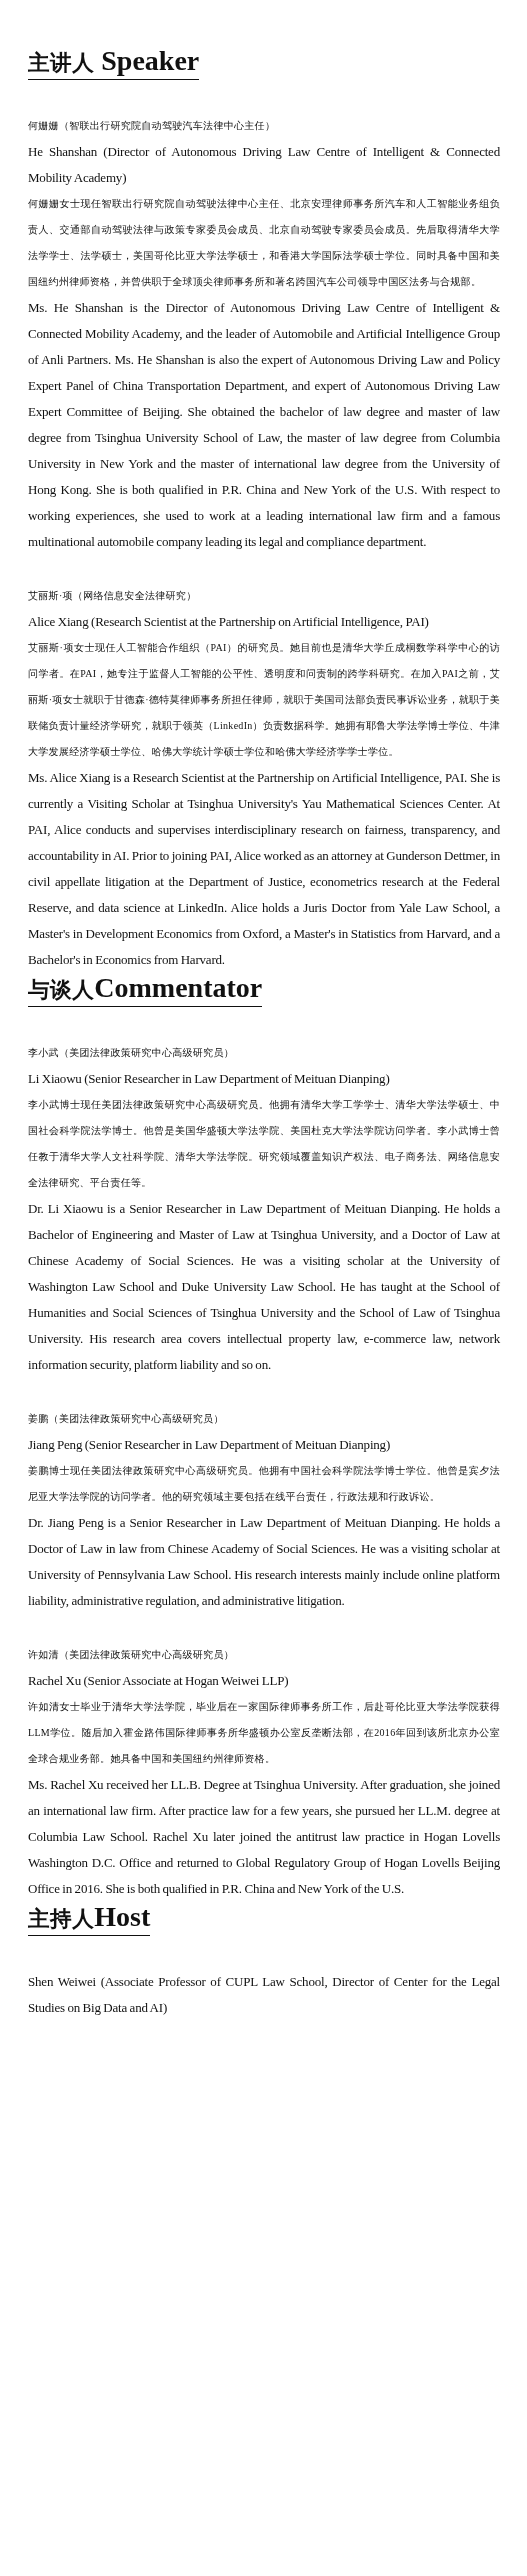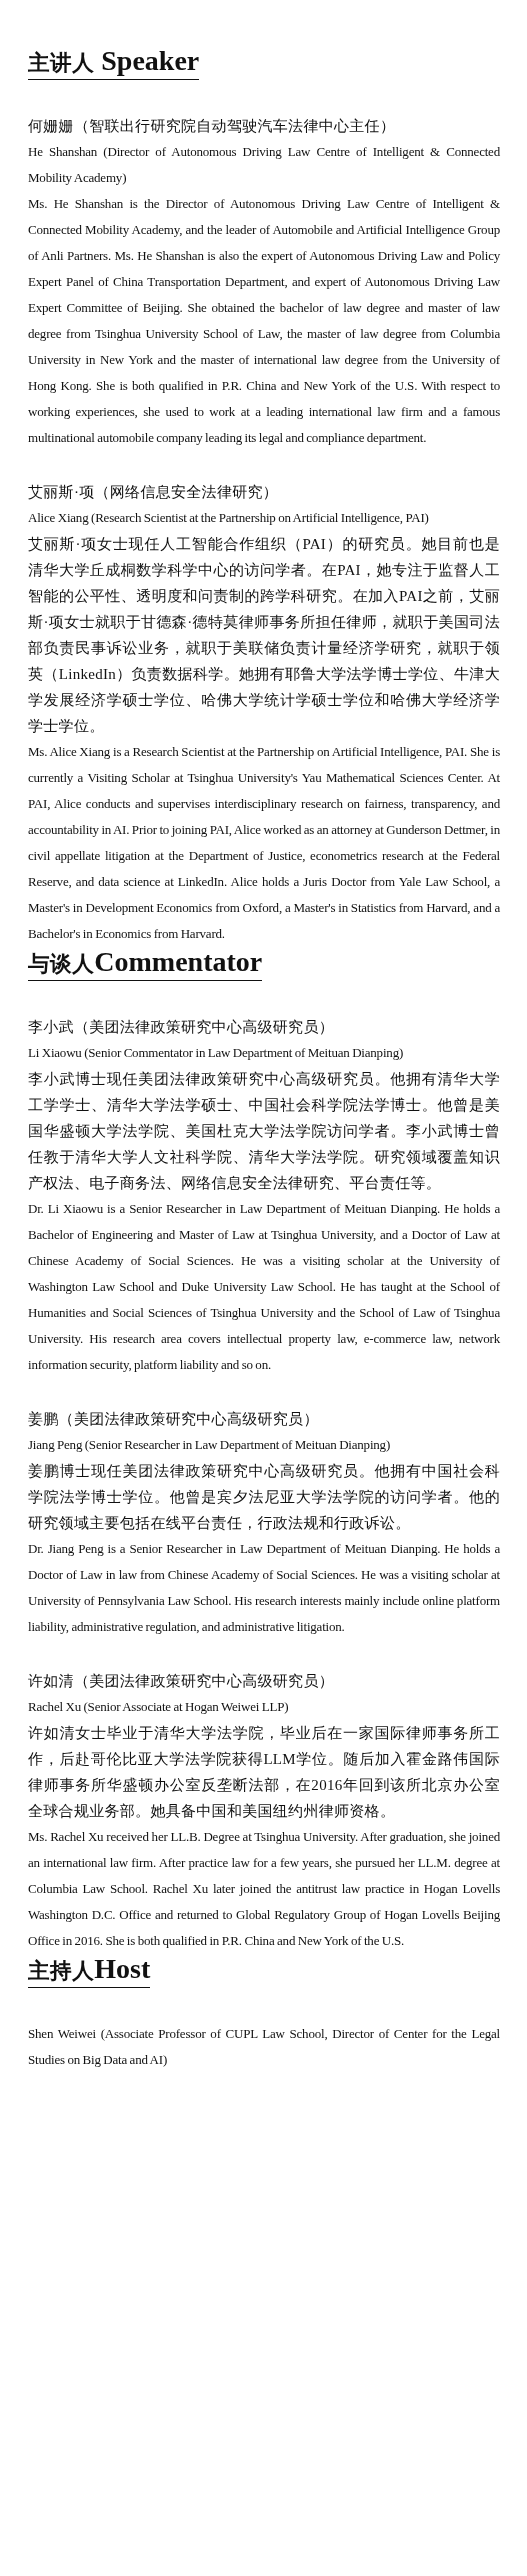--- a/index.html
+++ b/index.html
@@ -37,21 +37,21 @@
 
   .heading + .speaker { margin-top: 33px; }
   .speaker + .speaker { margin-top: 28px; }
 
   .line, .bio {
     margin: 0;
     text-align: justify;
     line-height: 26px;
   }
   .cn {
-    font-size: 15px;
+    font-size: 10px;
     letter-spacing: 0.3px;
   }
   .en {
     font-size: 13px;
     letter-spacing: -0.2px;
     word-spacing: -0.5px;
     hyphens: auto;
   }
 </style>
 </head>
@@ -60,39 +60,40 @@
 <div class="page">
 
   <section class="section">
     <h1 class="heading">
       <span class="hd"><span class="hcn" lang="zh">主讲人</span><span class="hen" lang="en"> Speaker</span></span>
     </h1>
 
     <div class="speaker">
       <div class="line cn" lang="zh">何姗姗（智联出行研究院自动驾驶汽车法律中心主任）</div>
       <div class="line en" lang="en">He Shanshan (Director of Autonomous Driving Law Centre of Intelligent &amp; Connected Mobility Academy)</div>
+      <p class="bio cn" lang="zh">何姗姗女士现任智联出行研究院自动驾驶法律中心主任、北京安理律师事务所汽车和人工智能业务组负责人、交通部自动驾驶法律与政策专家委员会成员、北京自动驾驶专家委员会成员。先后取得清华大学法学学士、法学硕士，美国哥伦比亚大学法学硕士，和香港大学国际法学硕士学位。同时具备中国和美国纽约州律师资格，并曾供职于全球顶尖律师事务所和著名跨国汽车公司领导中国区法务与合规部。</p>
       <p class="bio en" lang="en">Ms. He Shanshan is the Director of Autonomous Driving Law Centre of Intelligent &amp; Connected Mobility Academy, and the leader of Automobile and Artificial Intelligence Group of Anli Partners. Ms. He Shanshan is also the expert of Autonomous Driving Law and Policy Expert Panel of China Transportation Department, and expert of Autonomous Driving Law Expert Committee of Beijing. She obtained the bachelor of law degree and master of law degree from Tsinghua University School of Law, the master of law degree from Columbia University in New York and the master of international law degree from the University of Hong Kong. She is both qualified in P.R. China and New York of the U.S. With respect to working experiences, she used to work at a leading international law firm and a famous multinational automobile company leading its legal and compliance department.</p>
     </div>
 
     <div class="speaker">
       <div class="line cn" lang="zh">艾丽斯·项（网络信息安全法律研究）</div>
       <div class="line en" lang="en">Alice Xiang (Research Scientist at the Partnership on Artificial Intelligence, PAI)</div>
       <p class="bio cn" lang="zh">艾丽斯·项女士现任人工智能合作组织（PAI）的研究员。她目前也是清华大学丘成桐数学科学中心的访问学者。在PAI，她专注于监督人工智能的公平性、透明度和问责制的跨学科研究。在加入PAI之前，艾丽斯·项女士就职于甘德森·德特莫律师事务所担任律师，就职于美国司法部负责民事诉讼业务，就职于美联储负责计量经济学研究，就职于领英（LinkedIn）负责数据科学。她拥有耶鲁大学法学博士学位、牛津大学发展经济学硕士学位、哈佛大学统计学硕士学位和哈佛大学经济学学士学位。</p>
       <p class="bio en" lang="en">Ms. Alice Xiang is a Research Scientist at the Partnership on Artificial Intelligence, PAI. She is currently a Visiting Scholar at Tsinghua University's Yau Mathematical Sciences Center. At PAI, Alice conducts and supervises interdisciplinary research on fairness, transparency, and accountability in AI. Prior to joining PAI, Alice worked as an attorney at Gunderson Dettmer, in civil appellate litigation at the Department of Justice, econometrics research at the Federal Reserve, and data science at LinkedIn. Alice holds a Juris Doctor from Yale Law School, a Master's in Development Economics from Oxford, a Master's in Statistics from Harvard, and a Bachelor's in Economics from Harvard.</p>
     </div>
   </section>
 
   <section class="section">
     <h1 class="heading">
       <span class="hd"><span class="hcn" lang="zh">与谈人</span><span class="hen" lang="en">Commentator</span></span>
     </h1>
 
     <div class="speaker">
       <div class="line cn" lang="zh">李小武（美团法律政策研究中心高级研究员）</div>
-      <div class="line en" lang="en">Li Xiaowu (Senior Commentator in Law Department of Meituan Dianping)</div>
+      <div class="line en" lang="en">Li Xiaowu (Senior Researcher in Law Department of Meituan Dianping)</div>
       <p class="bio cn" lang="zh">李小武博士现任美团法律政策研究中心高级研究员。他拥有清华大学工学学士、清华大学法学硕士、中国社会科学院法学博士。他曾是美国华盛顿大学法学院、美国杜克大学法学院访问学者。李小武博士曾任教于清华大学人文社科学院、清华大学法学院。研究领域覆盖知识产权法、电子商务法、网络信息安全法律研究、平台责任等。</p>
       <p class="bio en" lang="en">Dr. Li Xiaowu is a Senior Researcher in Law Department of Meituan Dianping. He holds a Bachelor of Engineering and Master of Law at Tsinghua University, and a Doctor of Law at Chinese Academy of Social Sciences. He was a visiting scholar at the University of Washington Law School and Duke University Law School. He has taught at the School of Humanities and Social Sciences of Tsinghua University and the School of Law of Tsinghua University. His research area covers intellectual property law, e-commerce law, network information security, platform liability and so on.</p>
     </div>
 
     <div class="speaker">
       <div class="line cn" lang="zh">姜鹏（美团法律政策研究中心高级研究员）</div>
       <div class="line en" lang="en">Jiang Peng (Senior Researcher in Law Department of Meituan Dianping)</div>
       <p class="bio cn" lang="zh">姜鹏博士现任美团法律政策研究中心高级研究员。他拥有中国社会科学院法学博士学位。他曾是宾夕法尼亚大学法学院的访问学者。他的研究领域主要包括在线平台责任，行政法规和行政诉讼。</p>
       <p class="bio en" lang="en">Dr. Jiang Peng is a Senior Researcher in Law Department of Meituan Dianping. He holds a Doctor of Law in law from Chinese Academy of Social Sciences. He was a visiting scholar at University of Pennsylvania Law School. His research interests mainly include online platform liability, administrative regulation, and administrative litigation.</p>
     </div>

